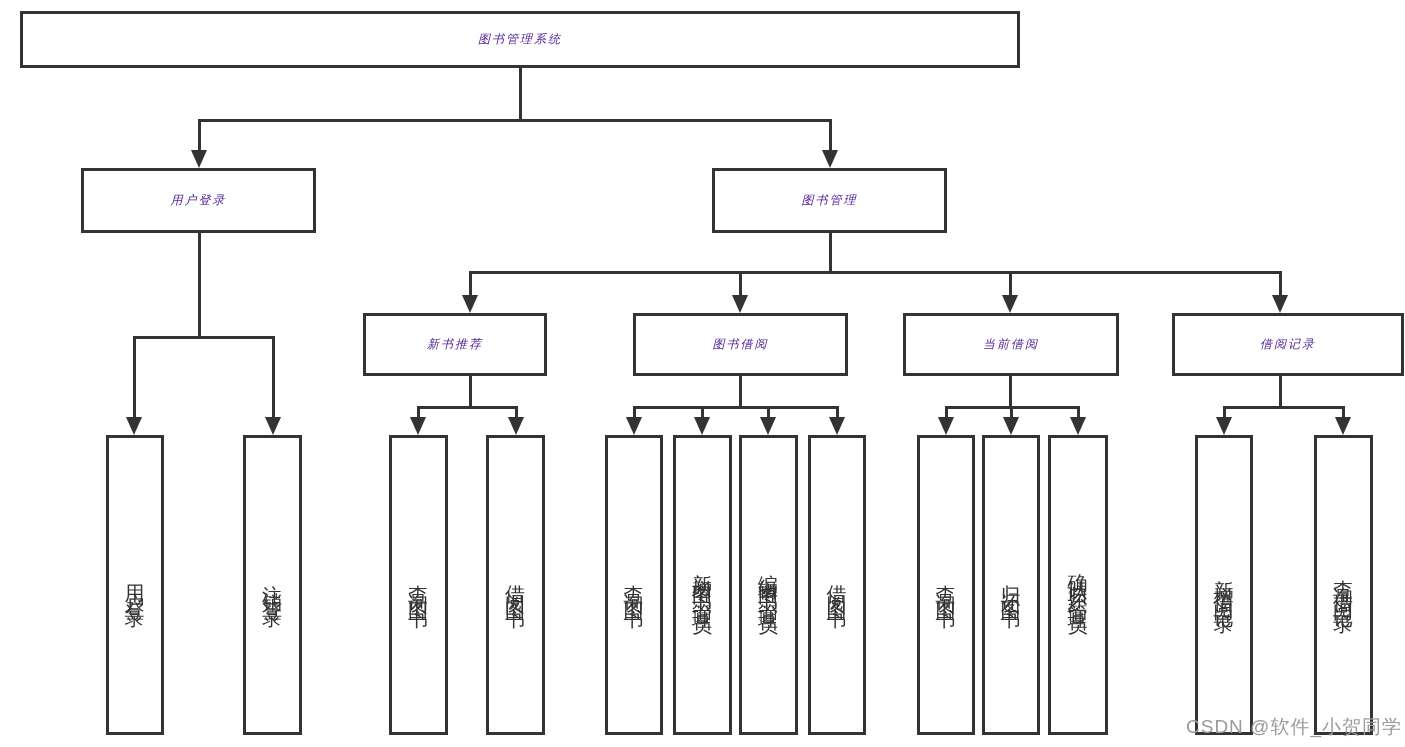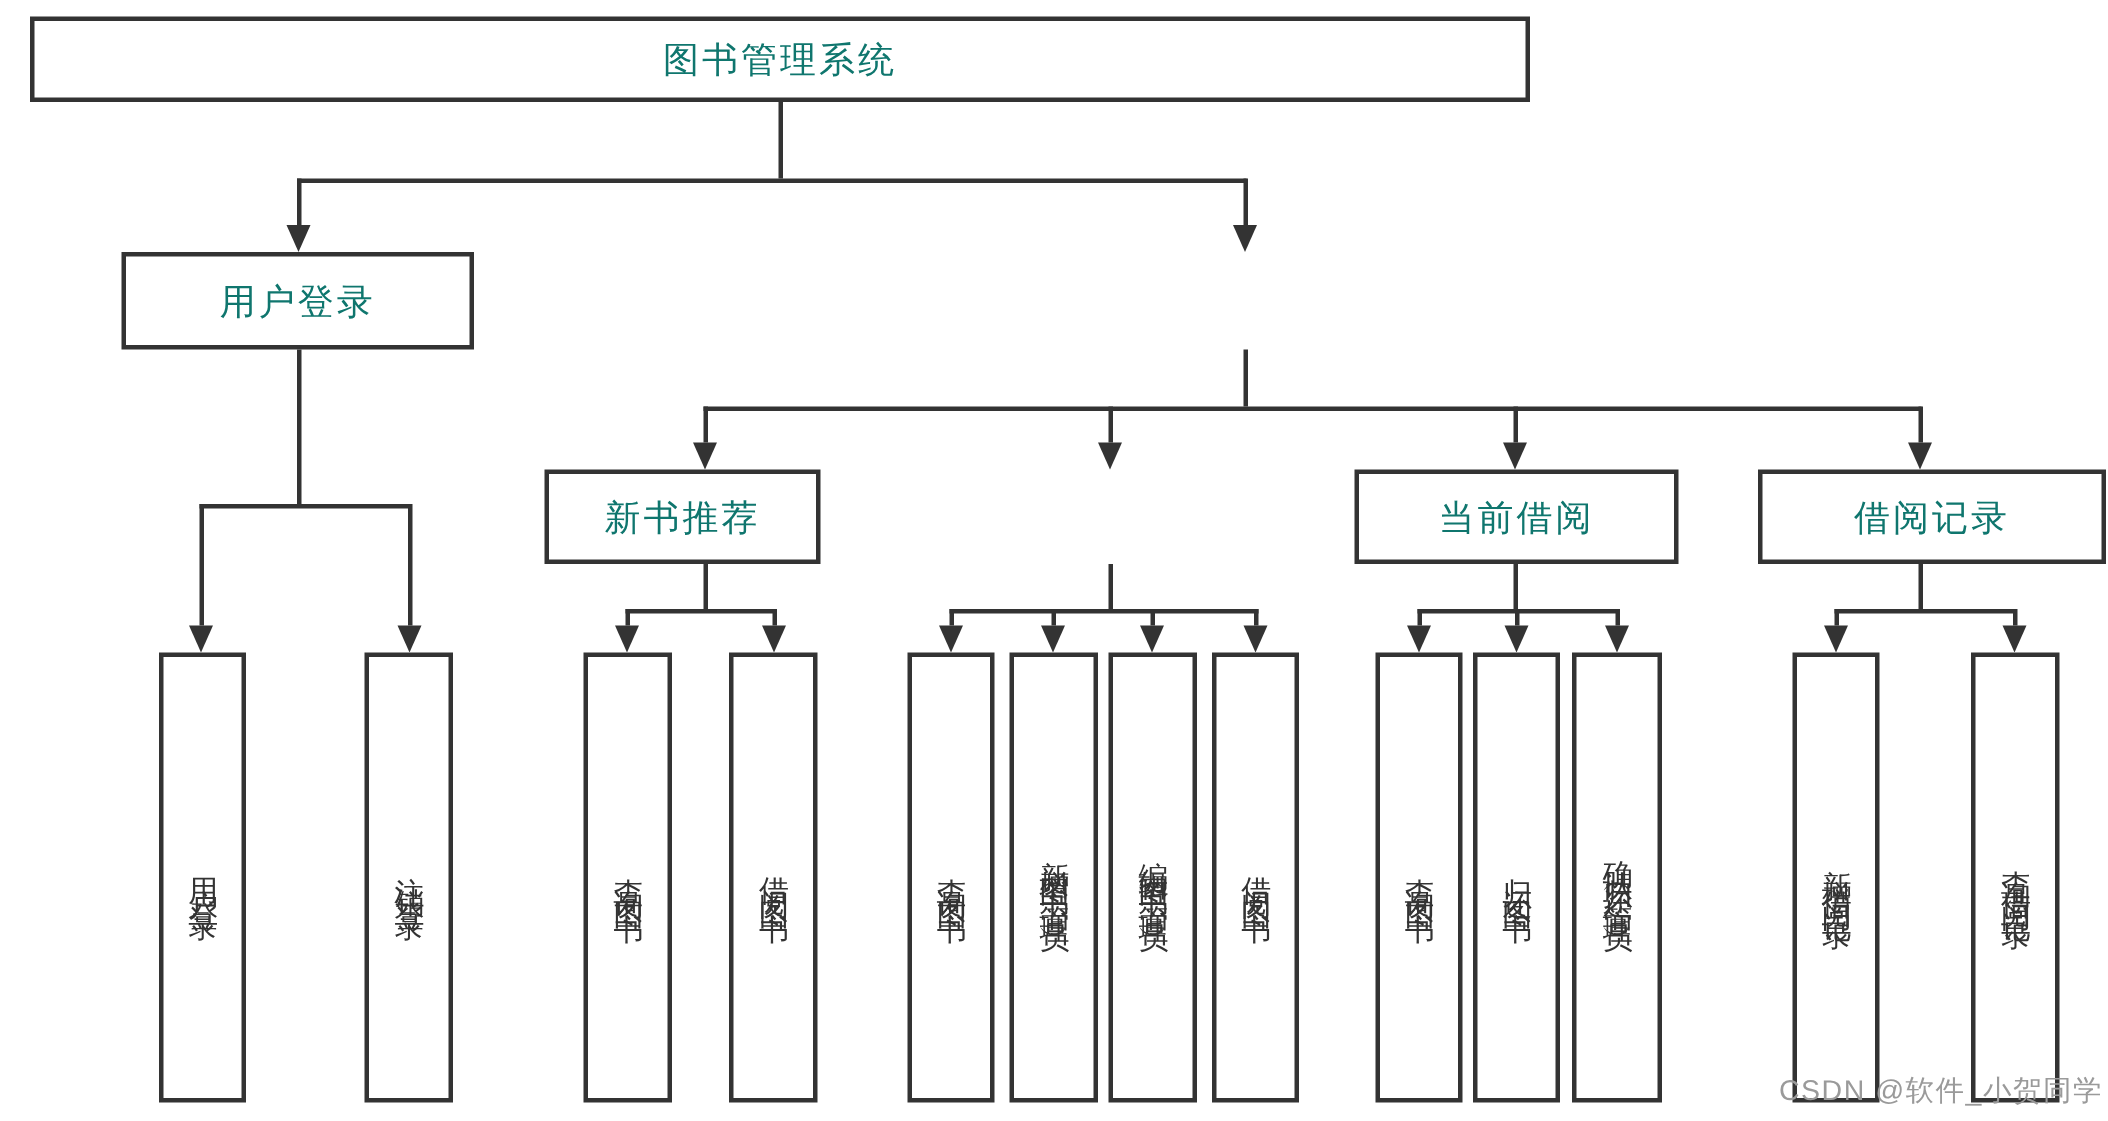--- a/index.html
+++ b/index.html
@@ -13,24 +13,25 @@
     font-family: "Liberation Sans", "DejaVu Sans", sans-serif;
   }
   
   .hbox {
     position: absolute;
     border: 3px solid #333333;
     background: #ffffff;
     display: flex;
     align-items: center;
     justify-content: center;
-    font-size: 24px;
+    font-size: 12px;
     letter-spacing: 2px;
-    color: #0f766e;
+    color: #4c1d95;
     white-space: nowrap;
+    font-style: italic;
   }
   
   .leaf {
     position: absolute;
     top: 435px;
     height: 300px;
     border: 3px solid #333333;
     background: #ffffff;
     display: flex;
     align-items: center;
@@ -74,20 +75,23 @@
   <div class="vl" style="left:519px; top:68px; height:51px;"></div>
   <div class="hl" style="left:198px; top:119px; width:633px;"></div>
   <div class="vl" style="left:198px; top:119px; height:31px;"></div>
   <div class="ah" style="left:191px; top:150px;"></div>
   <div class="vl" style="left:829px; top:119px; height:31px;"></div>
   <div class="ah" style="left:822px; top:150px;"></div>
 
   <div class="hbox" style="left:81px; top:168px; width:235px; height:65px;">
     <span>用户登录</span>
   </div>
+  <div class="hbox" style="left:712px; top:168px; width:235px; height:65px;">
+    <span>图书管理</span>
+  </div>
 
   <div class="vl" style="left:198px; top:233px; height:103px;"></div>
   <div class="hl" style="left:133px; top:336px; width:141px;"></div>
   <div class="vl" style="left:133px; top:336px; height:81px;"></div>
   <div class="ah" style="left:126px; top:417px;"></div>
   <div class="vl" style="left:272px; top:336px; height:81px;"></div>
   <div class="ah" style="left:265px; top:417px;"></div>
 
   <div class="leaf" style="left:106px; width:58px;">
     <span>用户登录</span>
@@ -103,20 +107,23 @@
   <div class="vl" style="left:739px; top:271px; height:24px;"></div>
   <div class="ah" style="left:732px; top:295px;"></div>
   <div class="vl" style="left:1009px; top:271px; height:24px;"></div>
   <div class="ah" style="left:1002px; top:295px;"></div>
   <div class="vl" style="left:1279px; top:271px; height:24px;"></div>
   <div class="ah" style="left:1272px; top:295px;"></div>
 
   <div class="hbox" style="left:363px; top:313px; width:184px; height:63px;">
     <span>新书推荐</span>
   </div>
+  <div class="hbox" style="left:633px; top:313px; width:215px; height:63px;">
+    <span>图书借阅</span>
+  </div>
   <div class="hbox" style="left:903px; top:313px; width:216px; height:63px;justify-content:center;">
     <span>当前借阅</span>
   </div>
   <div class="hbox" style="left:1172px; top:313px; width:232px; height:63px;">
     <span>借阅记录</span>
   </div>
 
   <div class="vl" style="left:469px; top:376px; height:30px;"></div>
   <div class="hl" style="left:417px; top:406px; width:101px;"></div>
   <div class="vl" style="left:417px; top:406px; height:11px;"></div>

